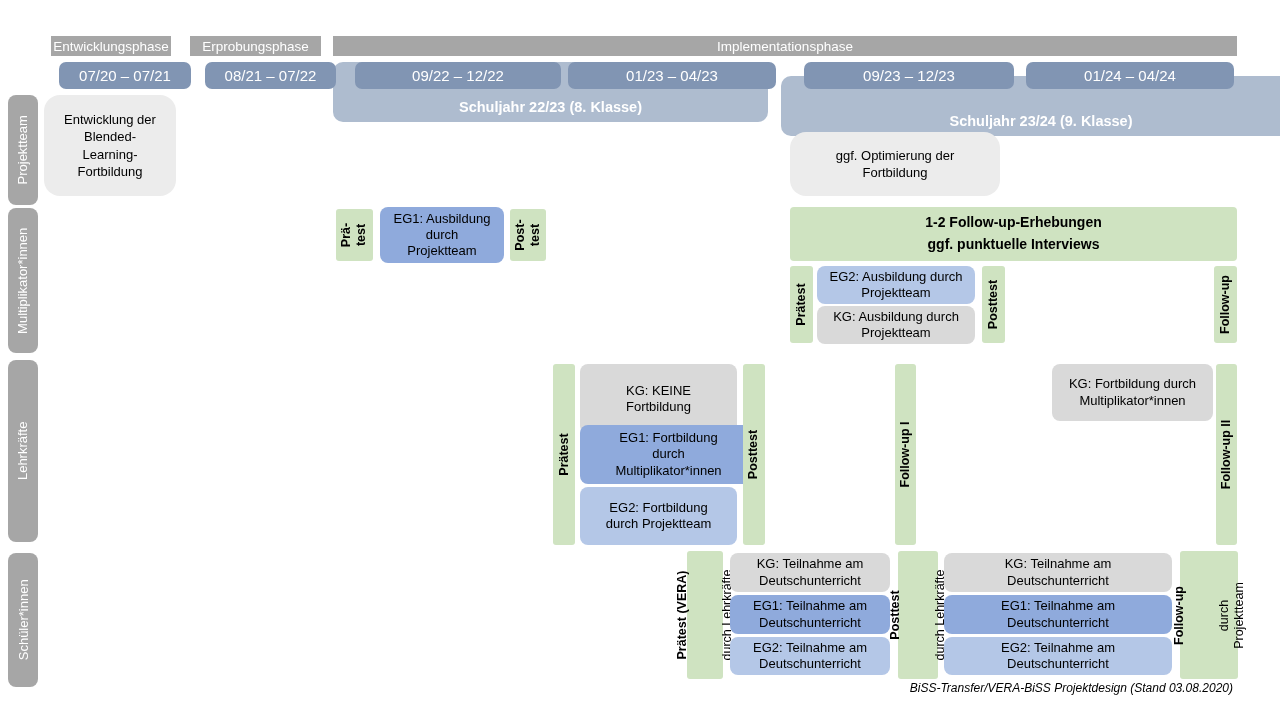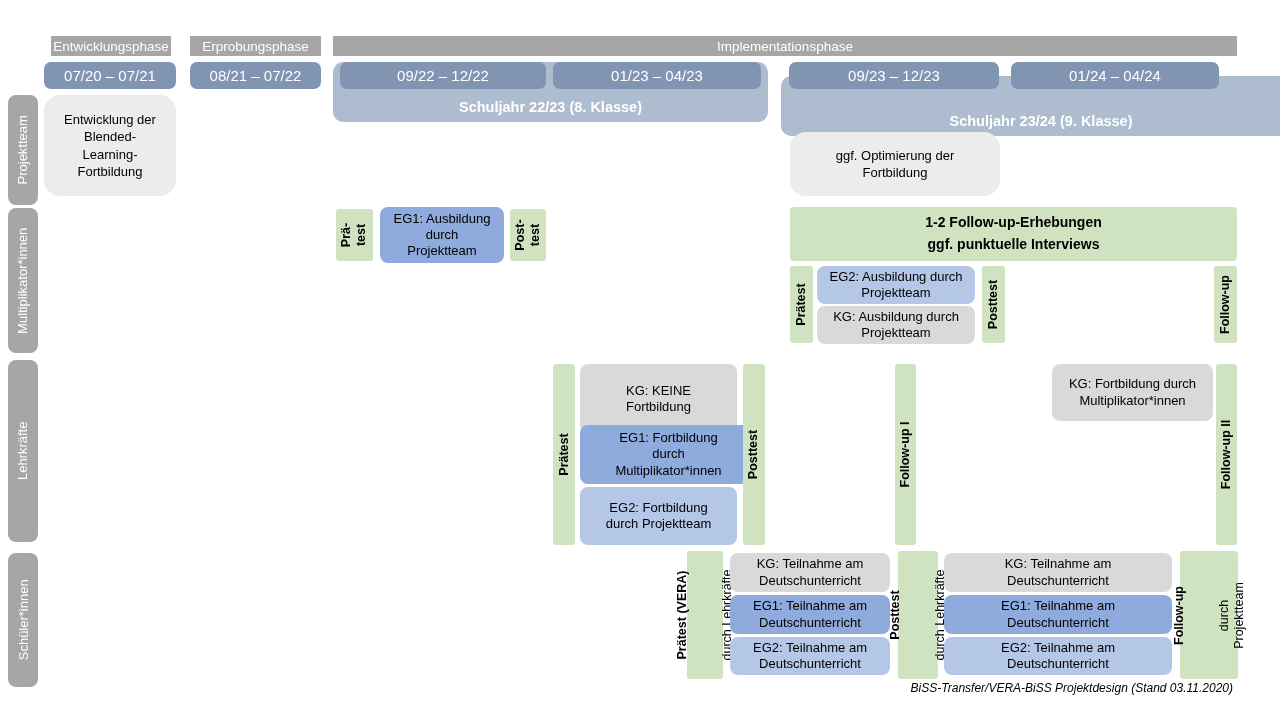--- a/index.html
+++ b/index.html
@@ -5,21 +5,21 @@
   html,body{margin:0;padding:0;background:#fff;}
   #canvas{
     position:relative;width:1280px;height:720px;background:#fff;overflow:hidden;
     font-family:"Liberation Sans",sans-serif;color:#000;
   }
   .abs{position:absolute;box-sizing:border-box;}
   .flexc{display:flex;align-items:center;justify-content:center;}
   
   .phasebar{background:var(--header_gray);color:#fff;font-size:13.5px;}
   
-  .datebar{background:var(--date_blue);color:#fff;font-size:15px;border-radius:7px;}
+  .datebar{background:var(--date_blue);color:#fff;font-size:15px;border-radius:7px;margin-left:15px;}
   
   .yearbox{background:var(--year_blue);border-radius:10px;}
   .yearlabel{position:absolute;left:0;right:0;bottom:7px;text-align:center;color:#fff;font-weight:bold;font-size:14.5px;}
   
   .sidebar{background:var(--header_gray);border-radius:8px;color:#fff;}
   
   .bigbox{background:var(--box_gray);border-radius:16px;font-size:13px;line-height:1.32;text-align:center;padding:4px;}
   
   .cell{border-radius:8px;font-size:13px;line-height:1.25;text-align:center;padding:2px;}
   .kg{background:var(--kg_gray);}
@@ -191,15 +191,15 @@
 Deutschunterricht</div>
   </div>
   <div class="abs greenbg vbar flexc" style="left:1180px;top:551px;width:58px;height:128px;">
     <div class="rot">
       <span class="b">Follow-up</span>
       <span class="s">durch
 Projektteam</span>
     </div>
   </div>
 
-  <div class="abs caption" style="left:633px;top:681px;width:600px;">BiSS-Transfer/VERA-BiSS Projektdesign (Stand 03.11.2020)</div>
+  <div class="abs caption" style="left:633px;top:681px;width:600px;">BiSS-Transfer/VERA-BiSS Projektdesign (Stand 03.08.2020)</div>
 
 </div>
 
 </body></html>

